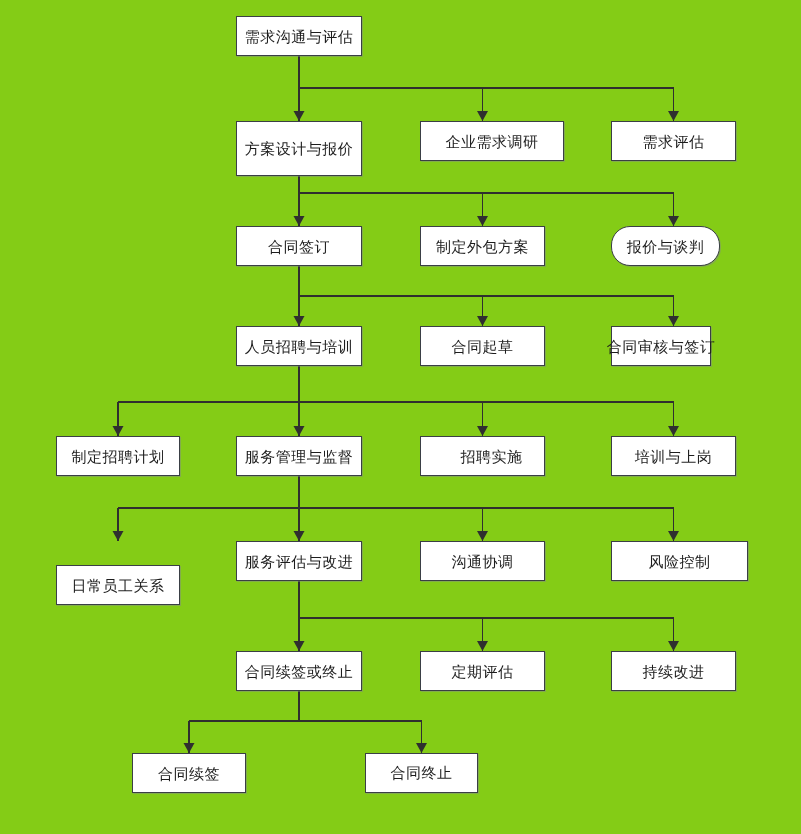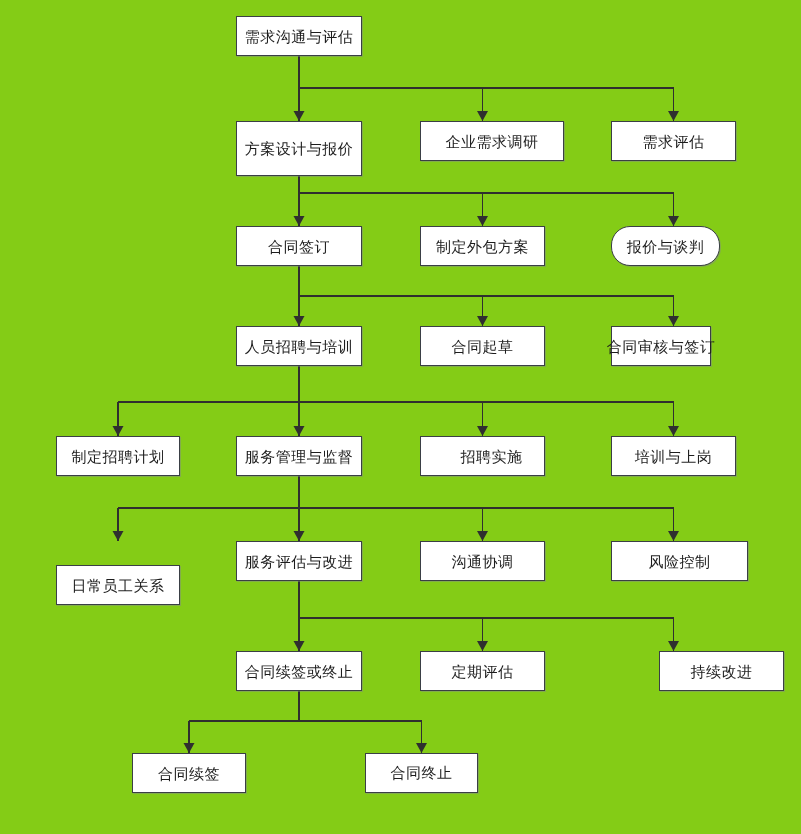--- a/index.html
+++ b/index.html
@@ -163,21 +163,21 @@
       </div>
       <div class="node" style="left: 611px; top: 541px; width: 137px; height: 40px;">
         <span class="node-label">风险控制</span>
       </div>
       <div class="node" style="left: 236px; top: 651px; width: 126px; height: 40px;">
         <span class="node-label">合同续签或终止</span>
       </div>
       <div class="node" style="left: 420px; top: 651px; width: 125px; height: 40px;">
         <span class="node-label">定期评估</span>
       </div>
-      <div class="node" style="left: 611px; top: 651px; width: 125px; height: 40px; margin-left: 48px;">
+      <div class="node" style="left: 611px; top: 651px; width: 125px; height: 40px;">
         <span class="node-label">持续改进</span>
       </div>
       <div class="node" style="left: 132px; top: 753px; width: 114px; height: 40px;">
         <span class="node-label">合同续签</span>
       </div>
       <div class="node" style="left: 365px; top: 753px; width: 113px; height: 40px; font-family: Liberation Serif, serif;">
         <span class="node-label">合同终止</span>
       </div>
     </div>
 </div>

